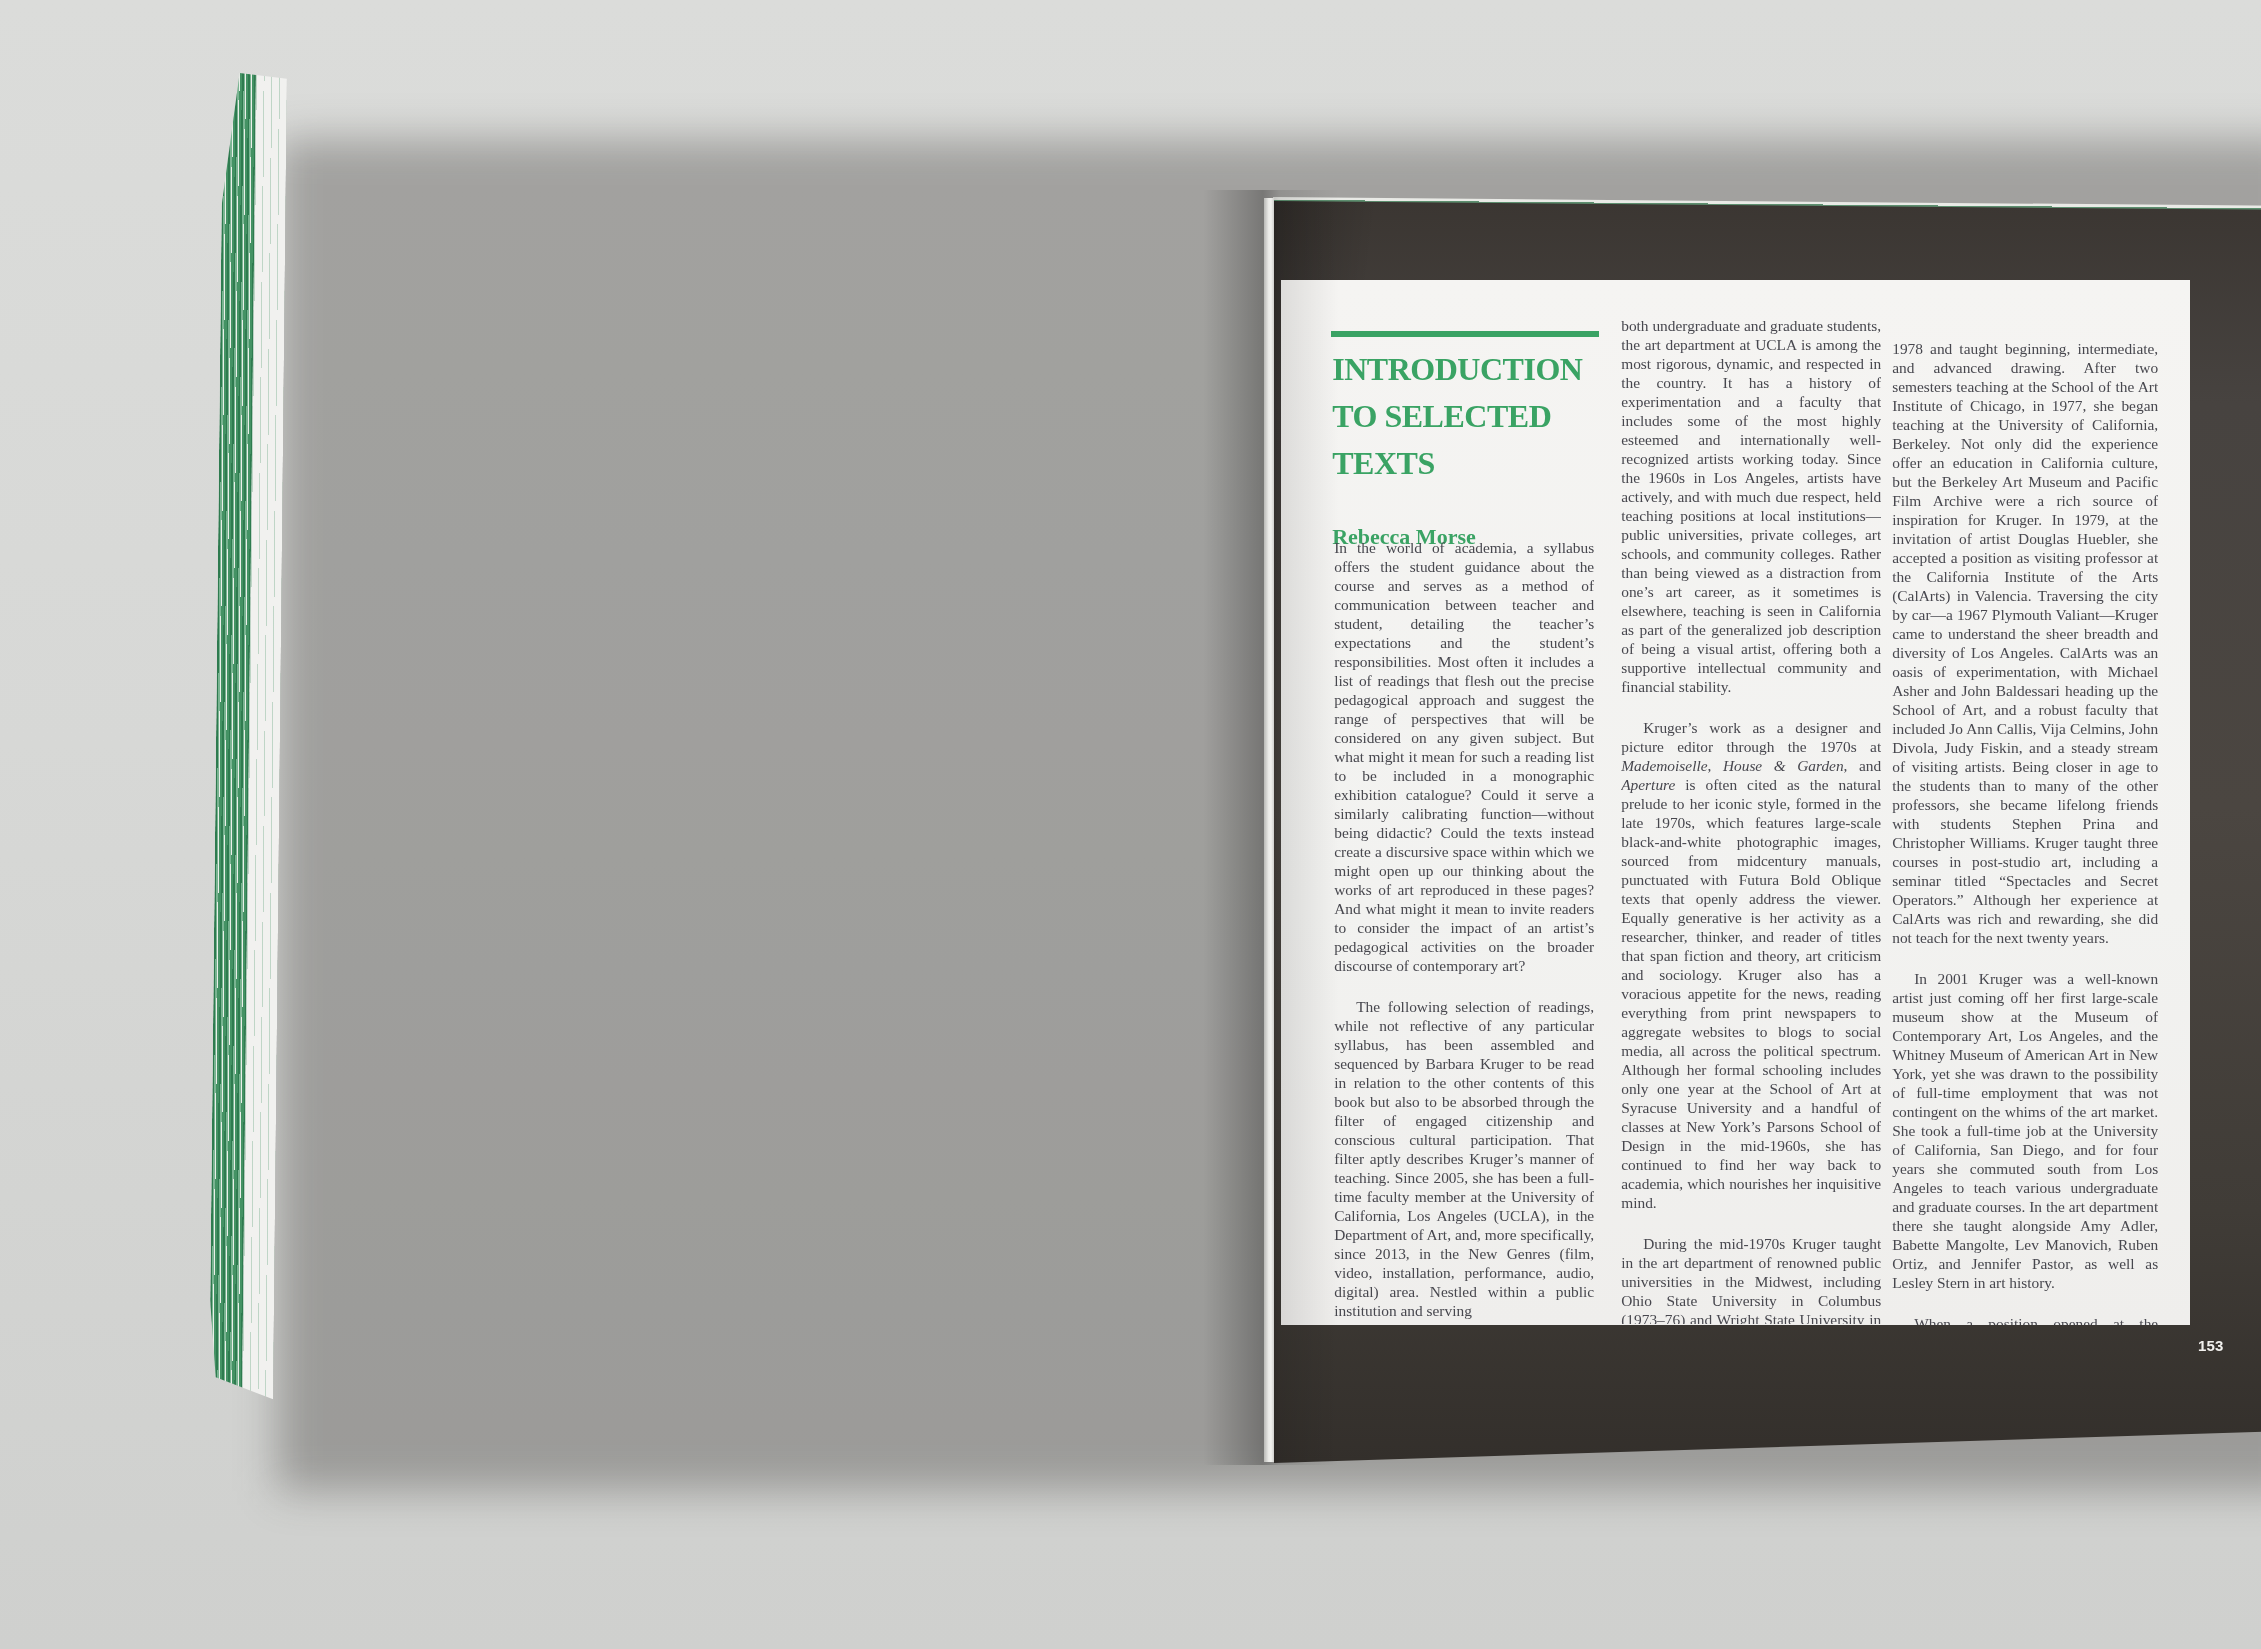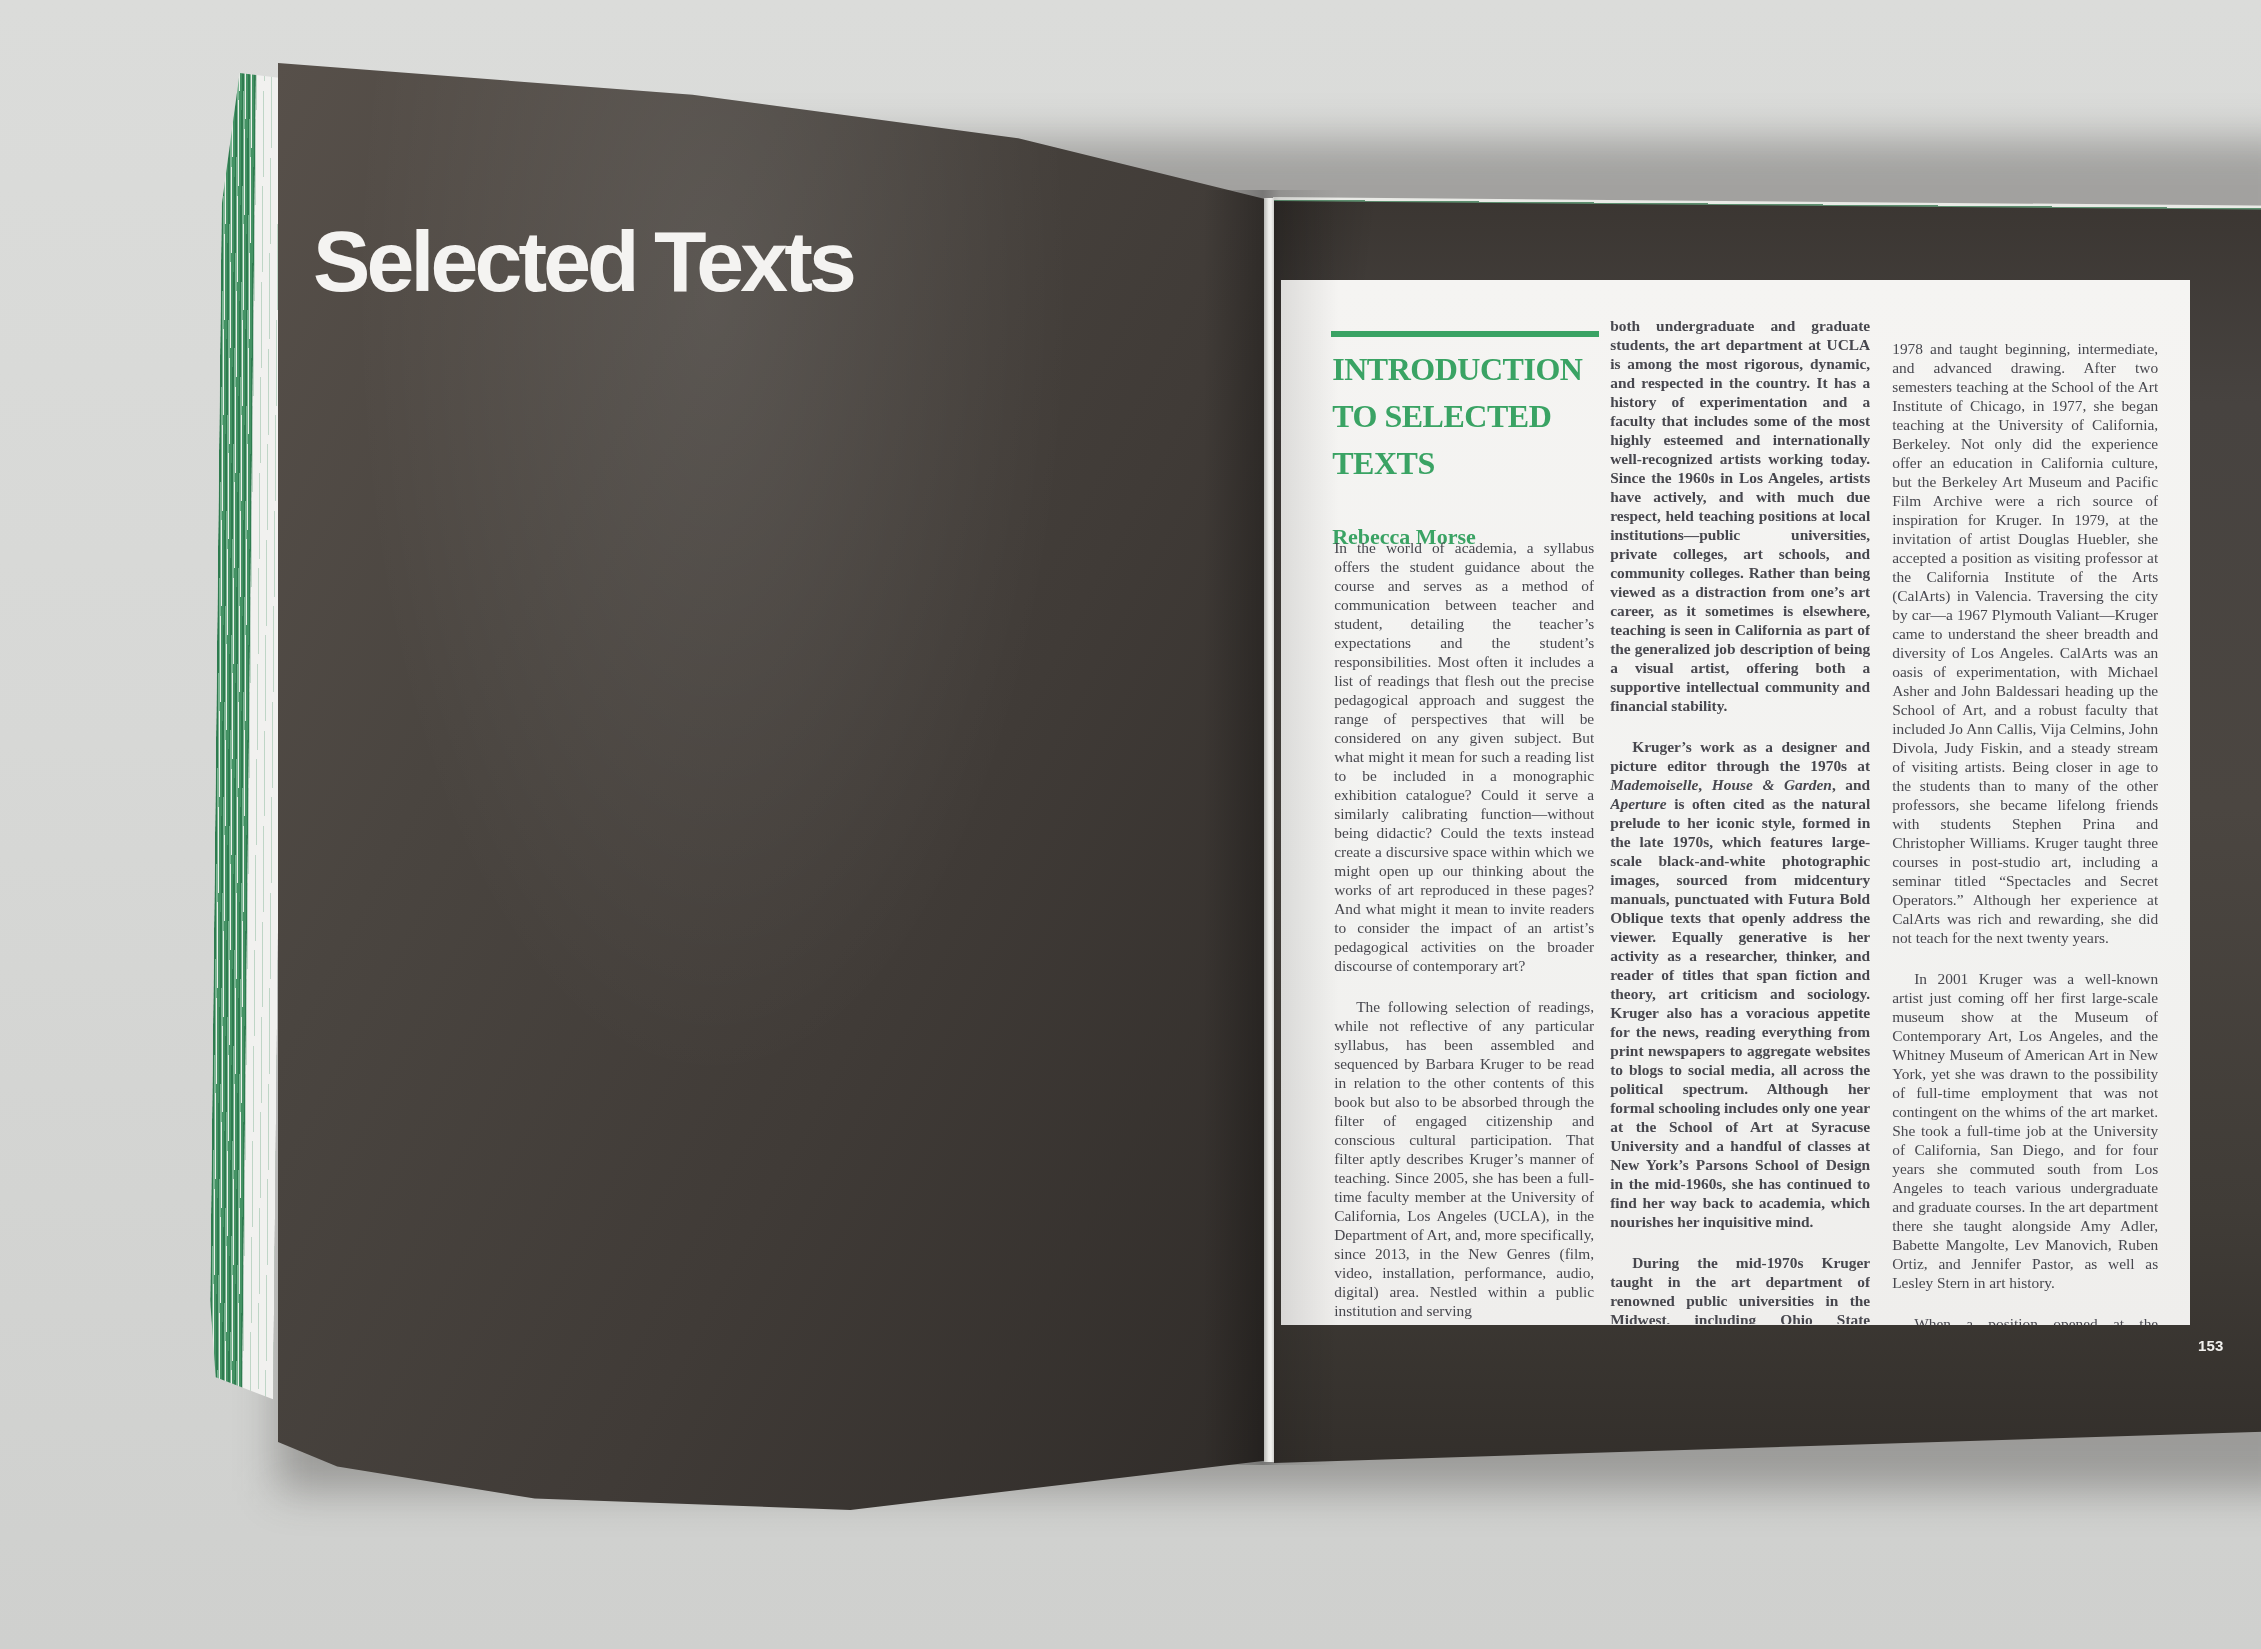--- a/index.html
+++ b/index.html
@@ -129,21 +129,21 @@
     font-size: 15.4px;
     line-height: 19px;
     color: var(--body-text, #47474e);
     overflow: hidden;
     hyphens: auto;
   }
   .bodycol p { margin: 0; text-align: justify; }
   .bodycol p + p { text-indent: 22px; margin-top: 22px; }
   .bodycol .it { font-style: italic; }
   .col-1 { left: 53px;  top: 258px; width: 260px; height: 786px; }
-  .col-2 { left: 329px;  top: 36px;  width: 260px; height: 1008px; font-weight: bold; }
+  .col-2 { left: 340px;  top: 36px;  width: 260px; height: 1008px; }
   .col-3 { left: 611px; top: 59px;  width: 266px; height: 1002px; }
   .page-number {
     position: absolute;
     left: 924px; top: 1136px;
     font-family: "Liberation Sans", "DejaVu Sans", sans-serif;
     font-weight: 700;
     font-size: 15px;
     color: var(--page-number-color, #f2f1ee);
     letter-spacing: 0.01em;
   }
@@ -171,23 +171,20 @@
 
 <div class="stage">
 
   <div class="book-shadow"></div>
 
   <div class="edge-left">
     <div class="stripes"></div>
     <div class="whiteband"></div>
   </div>
 
-  <div class="left-page">
-    <div class="page-title">Selected Texts</div>
-  </div>
 
   <div class="right-top-edge"></div>
 
   <div class="right-page">
     <div class="text-panel">
       <div class="section-rule"></div>
       <div class="section-heading">INTRODUCTION TO SELECTED TEXTS</div>
       <div class="author-name">Rebecca Morse</div>
       <div class="bodycol col-1">
           <p><span>In the world of academia, a syllabus offers the student guidance about the course and serves as a method of communication between teacher and student, detailing the teacher’s expectations and the student’s responsibilities. Most often it includes a list of readings that flesh out the precise pedagogical approach and suggest the range of perspectives that will be considered on any given subject. But what might it mean for such a reading list to be included in a monographic exhibition catalogue? Could it serve a similarly calibrating function—without being didactic? Could the texts instead create a discursive space within which we might open up our thinking about the works of art reproduced in these pages? And what might it mean to invite readers to consider the impact of an artist’s pedagogical activities on the broader discourse of contemporary art?</span></p>

